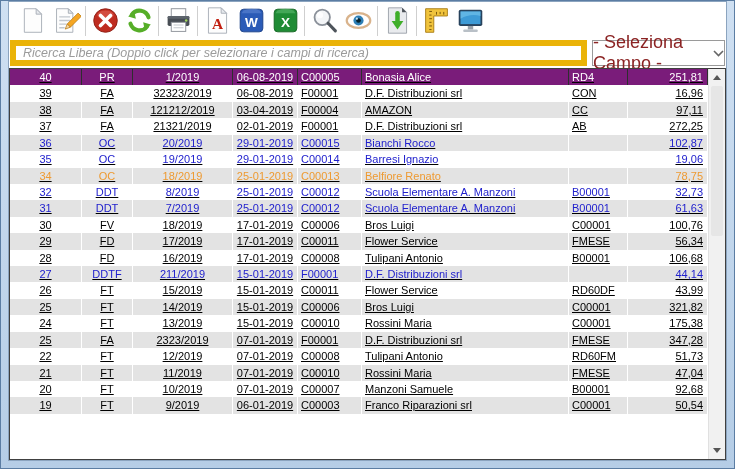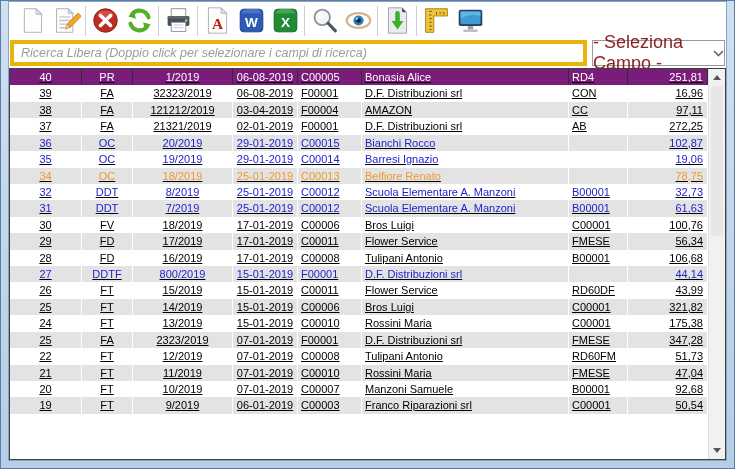--- a/index.html
+++ b/index.html
@@ -44,21 +44,21 @@
 
   
   .toolbar { height:37px; flex:none; display:flex; align-items:center; padding:2px 0 2px 6px; background:#fff; }
   .tb-btn { width:34px; height:32px; display:flex; align-items:center; justify-content:center; flex:none; }
   .tb-btn svg { width:29px; height:29px; }
   .tb-sep { width:1px; height:30px; background:#cfcfcf; margin:0 2px; flex:none; }
 
   
   .search-row { flex:none; display:flex; gap:5px; padding:1px 1px 2px 1px; }
   .search-input {
-    flex:1; height:26px; border:4px solid #eab308; padding:0 7px;
+    flex:1; height:26px; border:6px solid #eab308; padding:0 7px;
     font-family:"Liberation Sans", sans-serif; font-size:12.5px; color:#333; background:#fff;
   }
   .search-input::placeholder { font-style:italic; color:#9b9b9b; }
   .combo {
     width:133px; height:26px; border:1px solid #9a9a9a; background:#fff;
     display:flex; align-items:center; justify-content:center; gap:8px;
     font-size:18px; color:#8b2323; cursor:default;
   }
   .combo .chev { width:11px; height:7px; flex:none; }
 
@@ -350,21 +350,21 @@
     <div class="cell c2">16/2019</div>
     <div class="cell c3">17-01-2019</div>
     <div class="cell c4">C00008</div>
     <div class="cell c5">Tulipani Antonio</div>
     <div class="cell c6">B00001</div>
     <div class="cell c7">106,68</div>
   </div>
             <div class="grid-row blue">
     <div class="cell c0">27</div>
     <div class="cell c1">DDTF</div>
-    <div class="cell c2">800/2019</div>
+    <div class="cell c2">211/2019</div>
     <div class="cell c3">15-01-2019</div>
     <div class="cell c4">F00001</div>
     <div class="cell c5">D.F. Distribuzioni srl</div>
     <div class="cell c6"></div>
     <div class="cell c7">44,14</div>
   </div>
             <div class="grid-row">
     <div class="cell c0">26</div>
     <div class="cell c1">FT</div>
     <div class="cell c2">15/2019</div>

